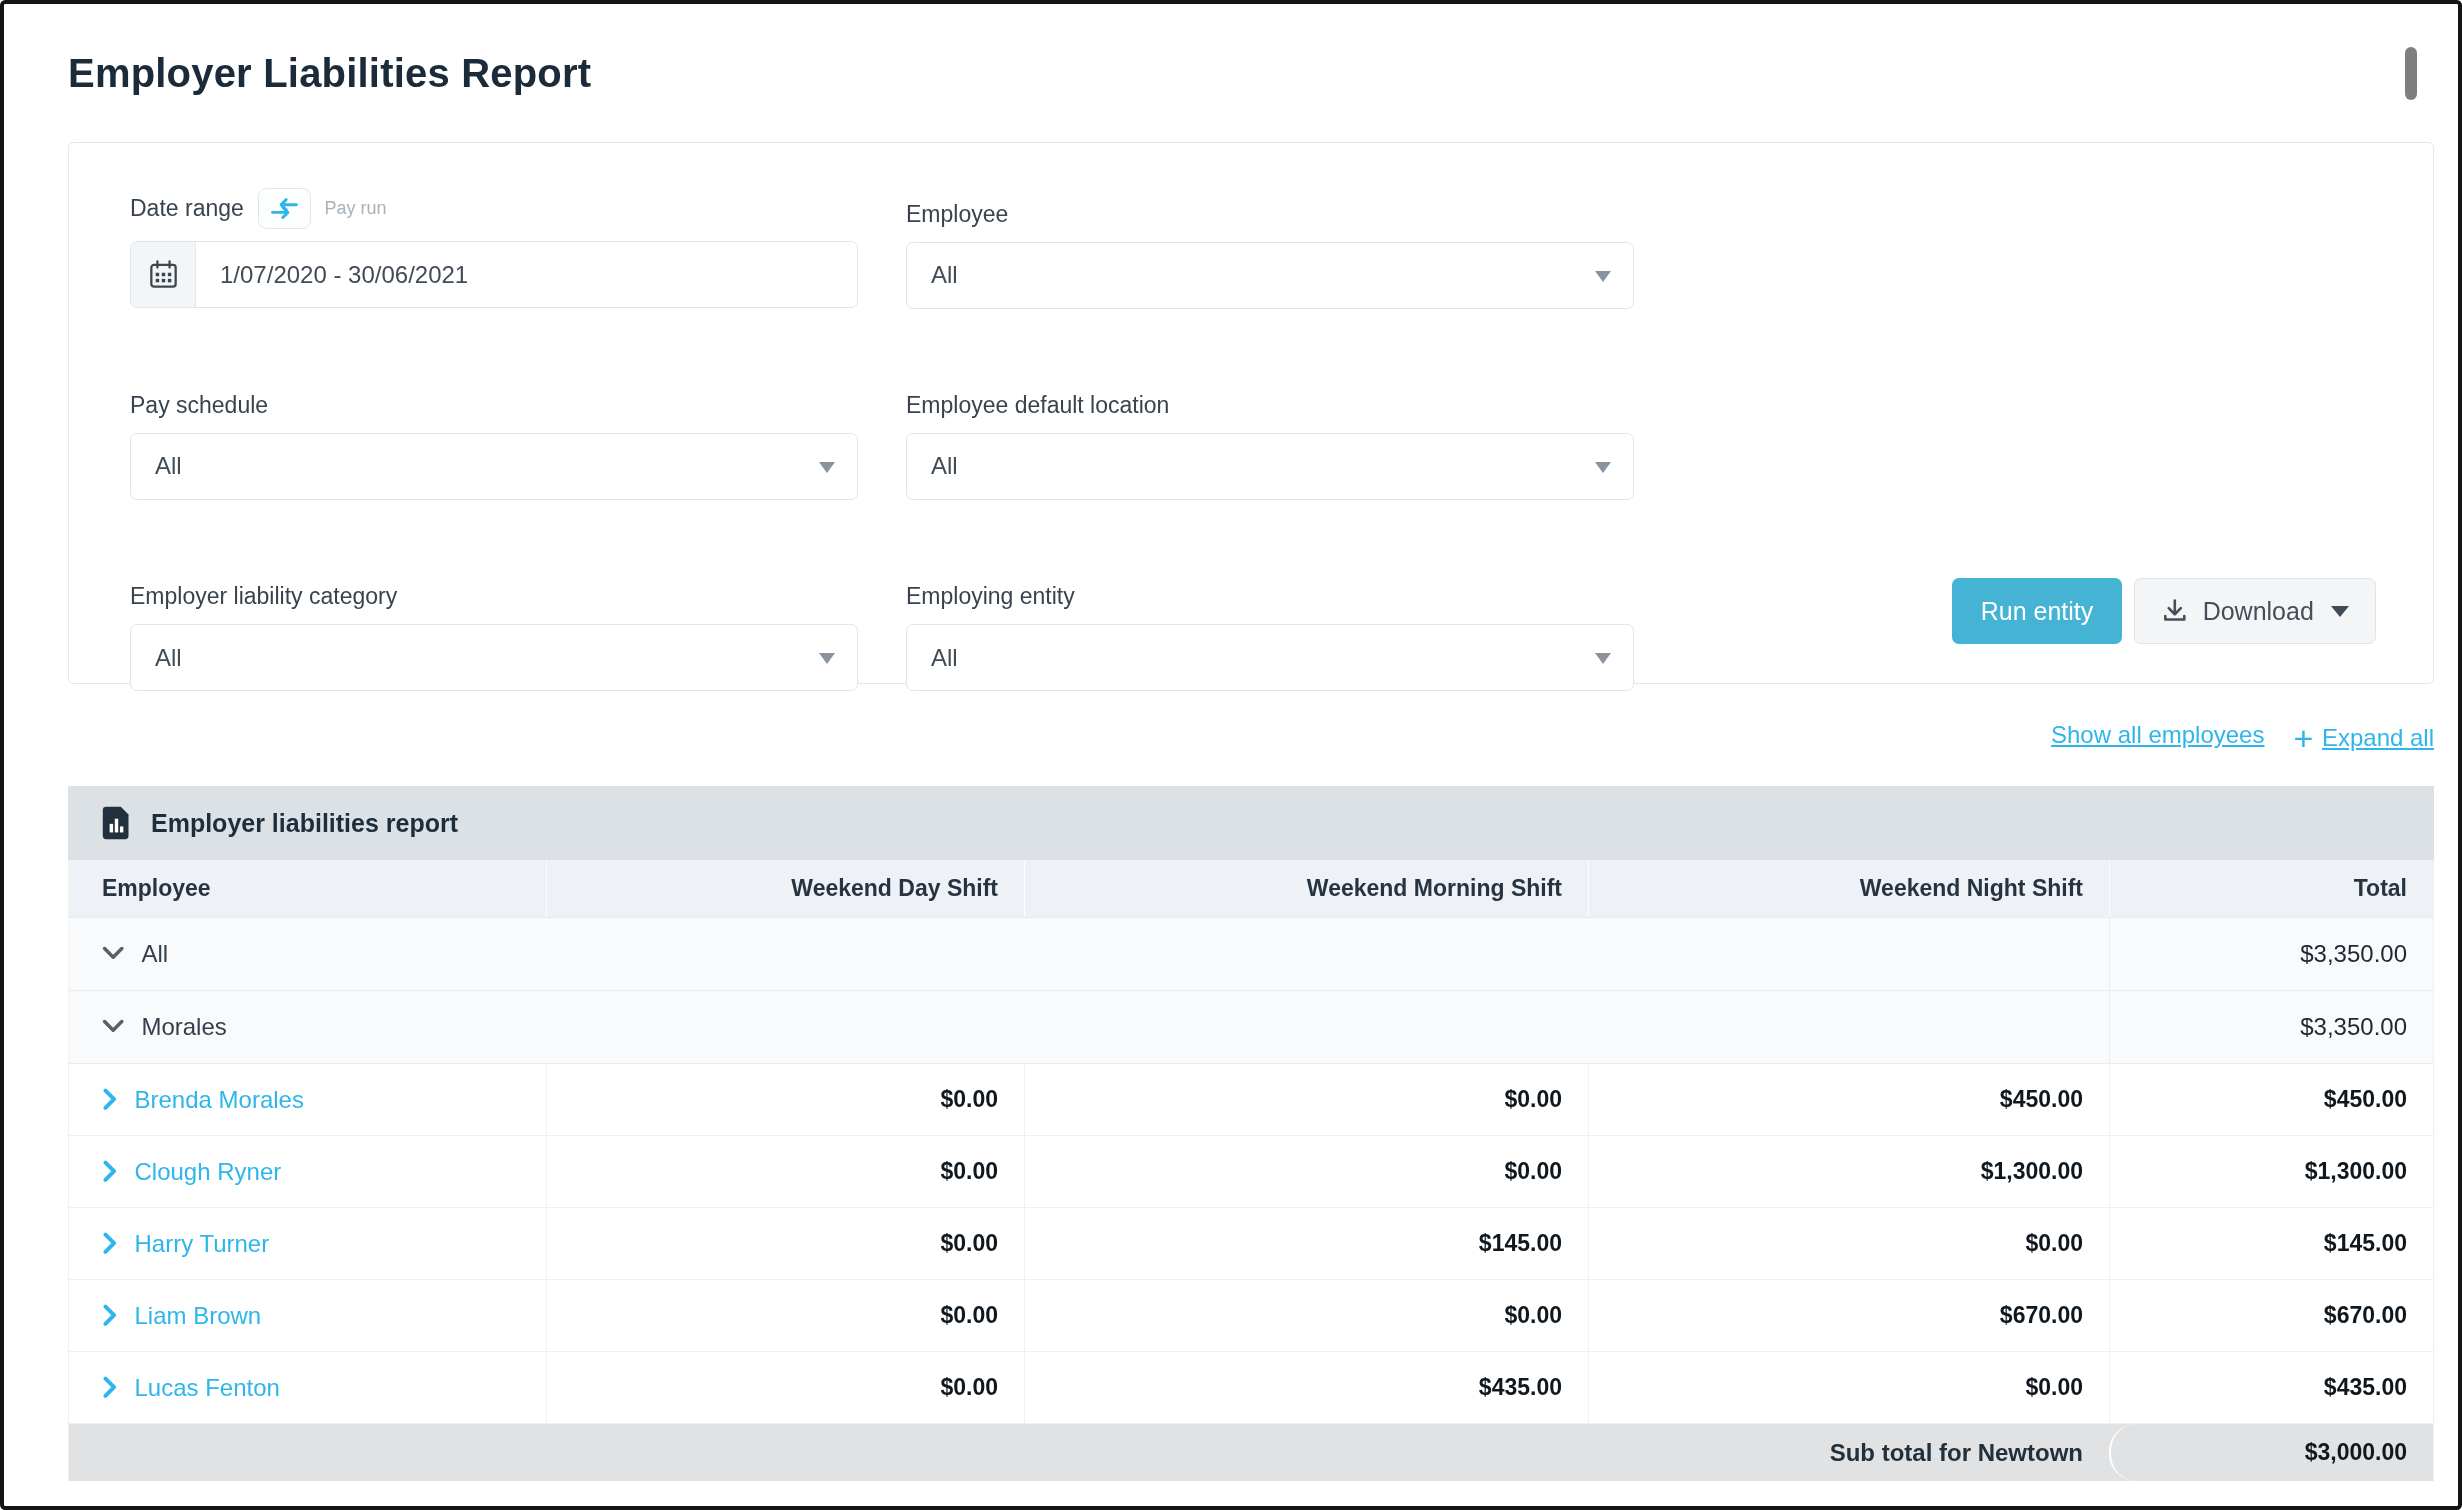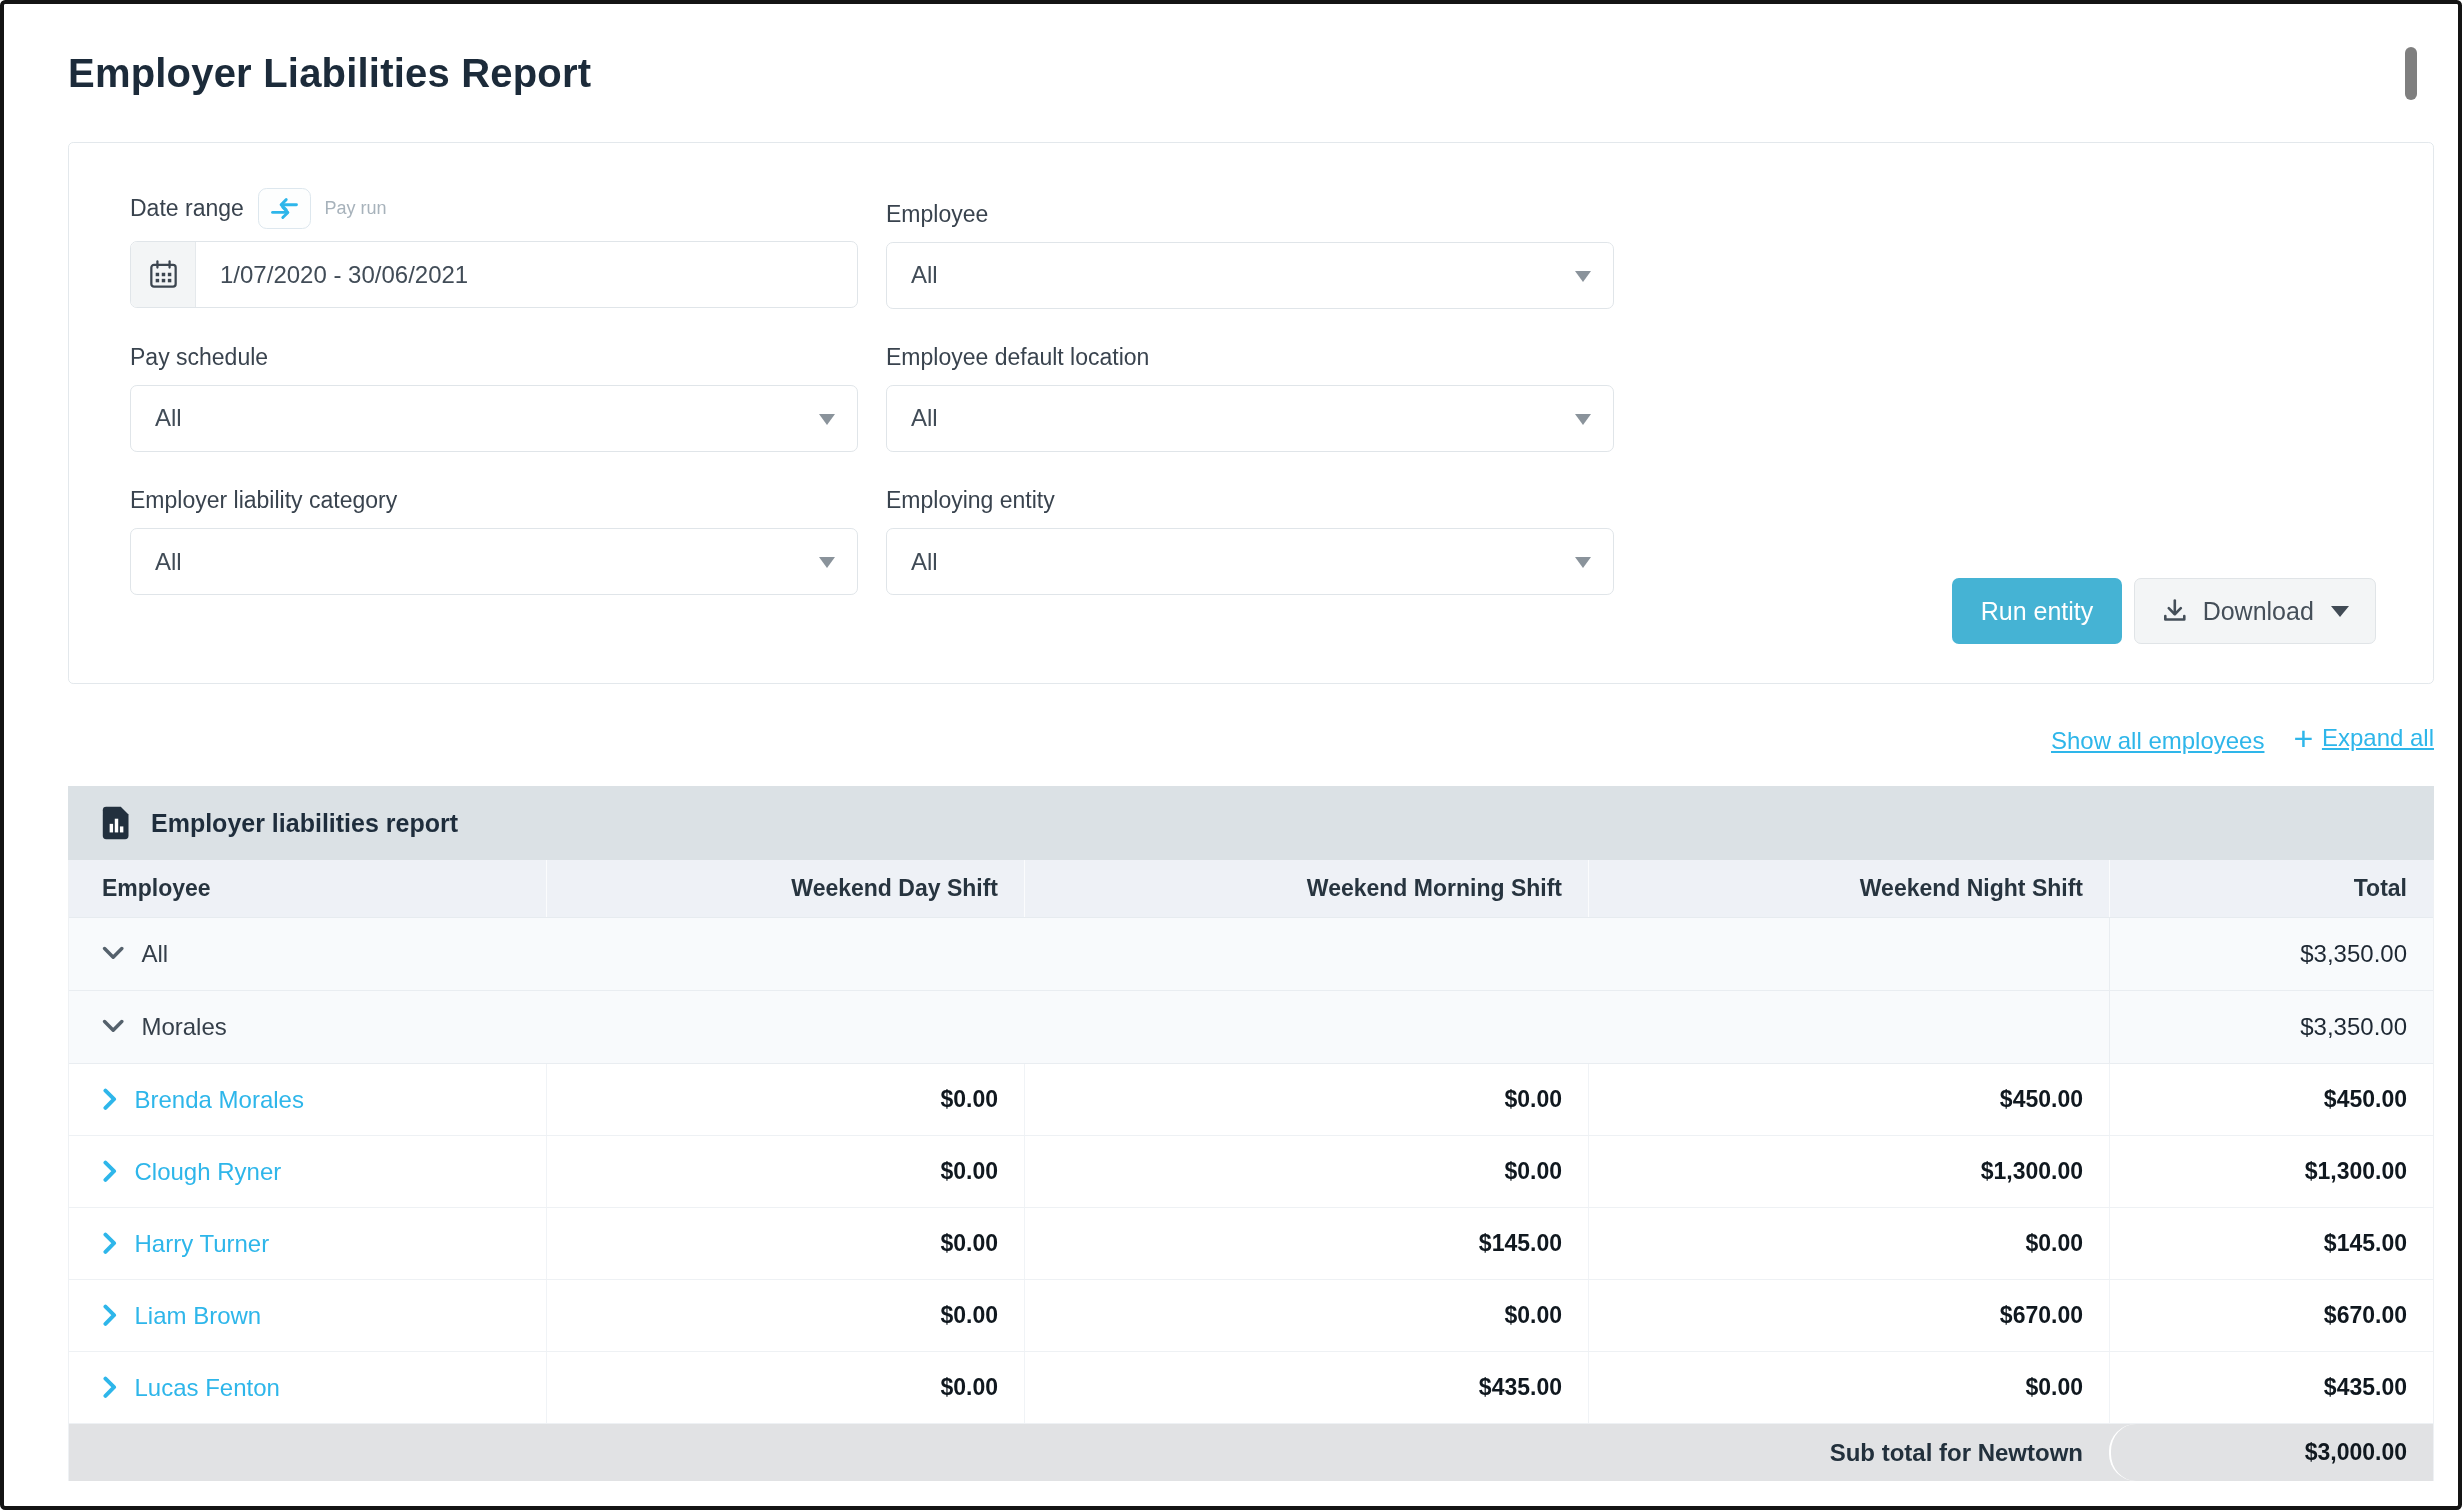--- a/index.html
+++ b/index.html
@@ -20,20 +20,21 @@
     font-size:40px; font-weight:700; color:#1c2b3a; letter-spacing:0.2px;
   }
   
   .filter-panel {
     position:absolute; top:138px; left:64px; width:2366px; height:542px;
     background:#ffffff; border:1.7px solid #e3e8ec; border-radius:5.2px;
   }
   .filter-grid {
     display:grid; grid-template-columns:728px 728px; column-gap:28px;
     padding:45px 0 0 61px;
+    gap:48px;
   }
   .field { margin-bottom:22.4px; }
   .label-row { display:flex; align-items:center; gap:13.8px; height:41px; margin-bottom:12px; }
   .f-label { font-size:23px; font-weight:500; color:#39434e; }
   .f-label-plain { font-size:23px; font-weight:500; color:#39434e; margin-bottom:13.8px; height:40px; display:flex; align-items:flex-end; }
   .muted-label { font-size:18px; color:#a7b2bb; font-weight:400; }
   .swap-btn {
     width:53px; height:41px; border:1.7px solid #dde7ee; border-radius:8.6px;
     background:#fdfefe; display:flex; align-items:center; justify-content:center; cursor:pointer;
   }
@@ -69,21 +70,21 @@
     background:#f3f5f6; color:#454f59; font-size:25px; font-weight:500;
     font-family:inherit; cursor:pointer; display:flex; align-items:center; gap:13.8px;
   }
   .btn-caret {
     width:0; height:0; border-left:9.5px solid transparent; border-right:9.5px solid transparent;
     border-top:11.2px solid #414b55; margin-left:3.4px;
   }
   
   .links-row {
     position:absolute; top:717px; left:64px; width:2366px;
-    display:flex; justify-content:flex-end; align-items:flex-end; gap:29px;
+    display:flex; justify-content:flex-end; align-items:flex-start; gap:29px;
   }
   .tlink { font-size:24px; font-weight:500; color:#2eb6ea; text-decoration:underline; cursor:pointer; }
   .expand-link { display:flex; align-items:center; gap:8.6px; cursor:pointer; }
   .plus-glyph { font-size:34px; font-weight:400; color:#2eb6ea; line-height:1; text-decoration:none; }
   
   .report { position:absolute; top:782px; left:64px; width:2366px; }
   .titlebar {
     height:74px; background:#dbe1e5; display:flex; align-items:center; gap:19px;
     padding-left:33px;
   }

